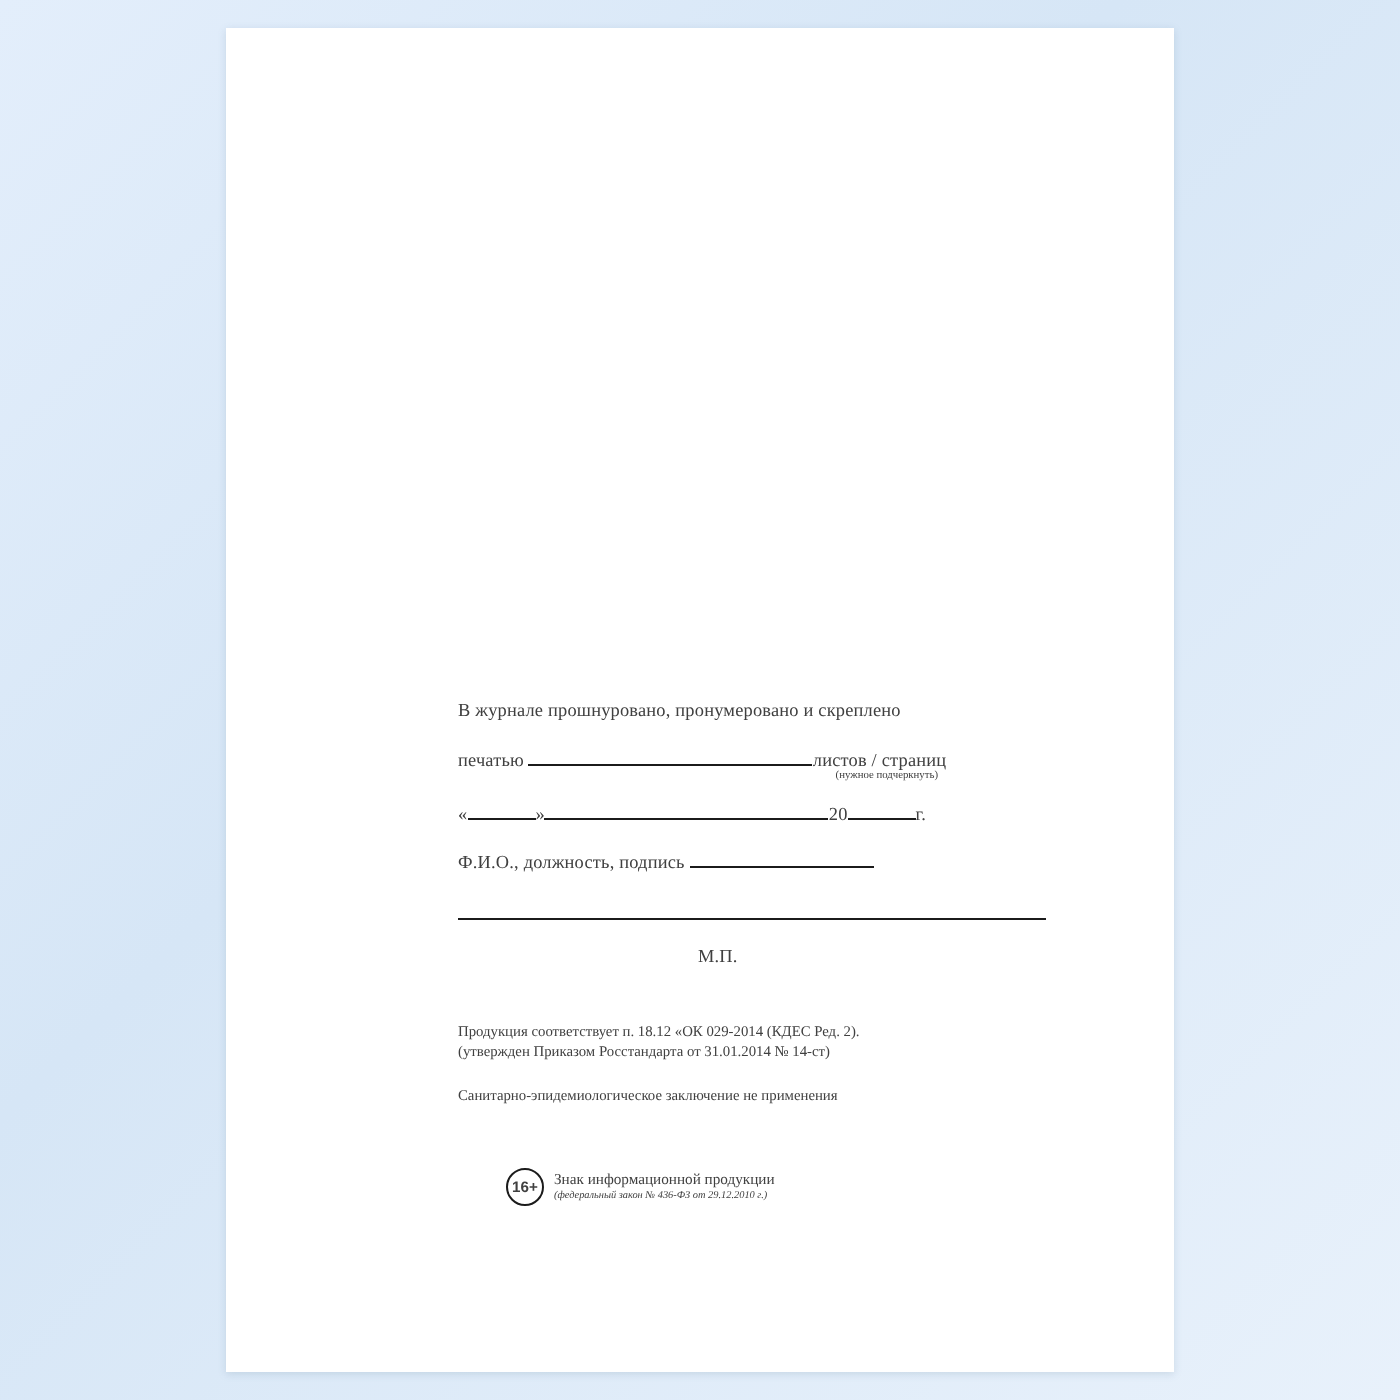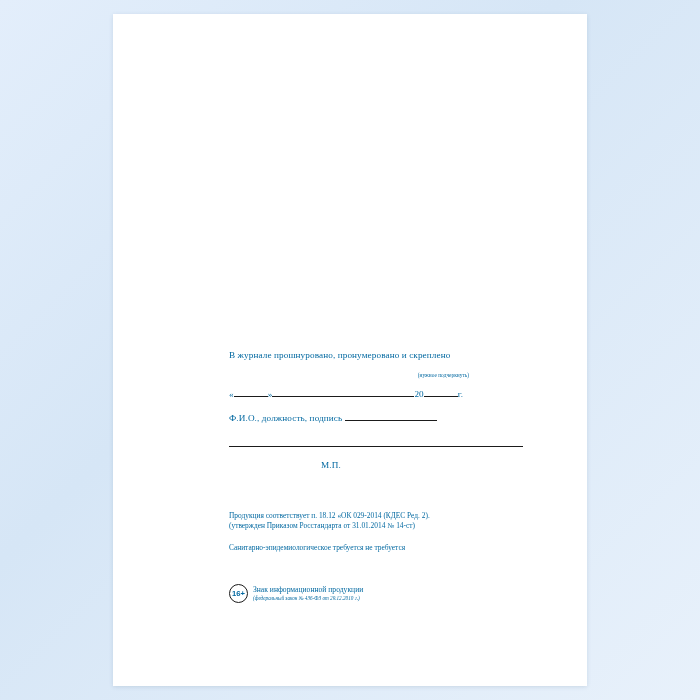--- a/index.html
+++ b/index.html
@@ -25,21 +25,21 @@
     top: 14px;
     width: 474px;
     height: 672px;
     background: #ffffff;
     box-shadow: 0 1px 4px rgba(80,110,140,0.18);
   }
   .block {
     position: absolute;
     left: 116px;
     width: 300px;
-    color: #0369a1;
+    color: #404040;
   }
   .ln {
     font-size: 9.2px;
     line-height: 13px;
     white-space: nowrap;
     letter-spacing: 0.1px;
   }
   .ln-ital {
   }
   .tiny {
@@ -62,41 +62,42 @@
   .u-long { width: 142px; }
   .u-mid { width: 92px; }
   .u-short { width: 34px; }
   .u-full { width: 294px; }
   .sub-note {
     text-align: right;
     width: 240px;
     margin-top: -2px;
   }
   .mp {
-    margin-left: 92px;
+    margin-left: 120px;
     font-size: 9.2px;
   }
   
   #legal {
     top: 497px;
     width: 320px;
   }
   #legal .p {
     font-size: 7.4px;
     line-height: 10.4px;
     margin-bottom: 0;
     white-space: nowrap;
   }
   #legal .gap {
     height: 11px;
   }
   .badge-row {
     display: flex;
     align-items: center;
     margin-top: 9px;
+    margin-left: 24px;
   }
   .badge {
     width: 17px;
     height: 17px;
     border-radius: 50%;
     border: 1.4px solid #1b1b1b;
     display: flex;
     align-items: center;
     justify-content: center;
     font-size: 7.6px;
@@ -122,20 +123,24 @@
 
 <div id="stage">
   <div id="page">
 
     <div class="block" id="cert">
 
       <div class="ln row">В журнале прошнуровано, пронумеровано и скреплено</div>
 
       <div style="height:12px"></div>
 
+      <div class="ln row">
+        <span>печатью</span>
+        <span class="rule u-long"></span><span>листов / страниц</span>
+      </div>
       <div class="tiny sub-note">(нужное подчеркнуть)</div>
 
       <div style="height:9px"></div>
 
       <div class="ln row">
         <span>«</span><span class="rule u-short"></span><span>»</span><span class="rule u-long"></span><span>20</span><span class="rule u-short"></span><span>г.</span>
       </div>
 
       <div style="height:11px"></div>
 
@@ -153,21 +158,21 @@
       <div style="height:8px"></div>
 
       <div class="ln mp">М.П.</div>
     </div>
 
     <div class="block" id="legal">
       <div class="p">Продукция соответствует п. 18.12 «ОК 029-2014 (КДЕС Ред. 2).</div>
       <div class="p ln-ital">(утвержден Приказом Росстандарта от 31.01.2014 № 14-ст)</div>
 
       <div class="gap"></div>
-      <div class="p">Санитарно-эпидемиологическое требуется не требуется</div>
+      <div class="p">Санитарно-эпидемиологическое заключение не применения</div>
 
       <div class="gap"></div>
 
       <div class="gap"></div>
 
       <div class="badge-row">
         <div class="badge">16+</div>
         <div class="badge-text">
           <div class="t1">Знак информационной продукции</div>
           <div class="t2">(федеральный закон № 436-ФЗ от 29.12.2010 г.)</div>

